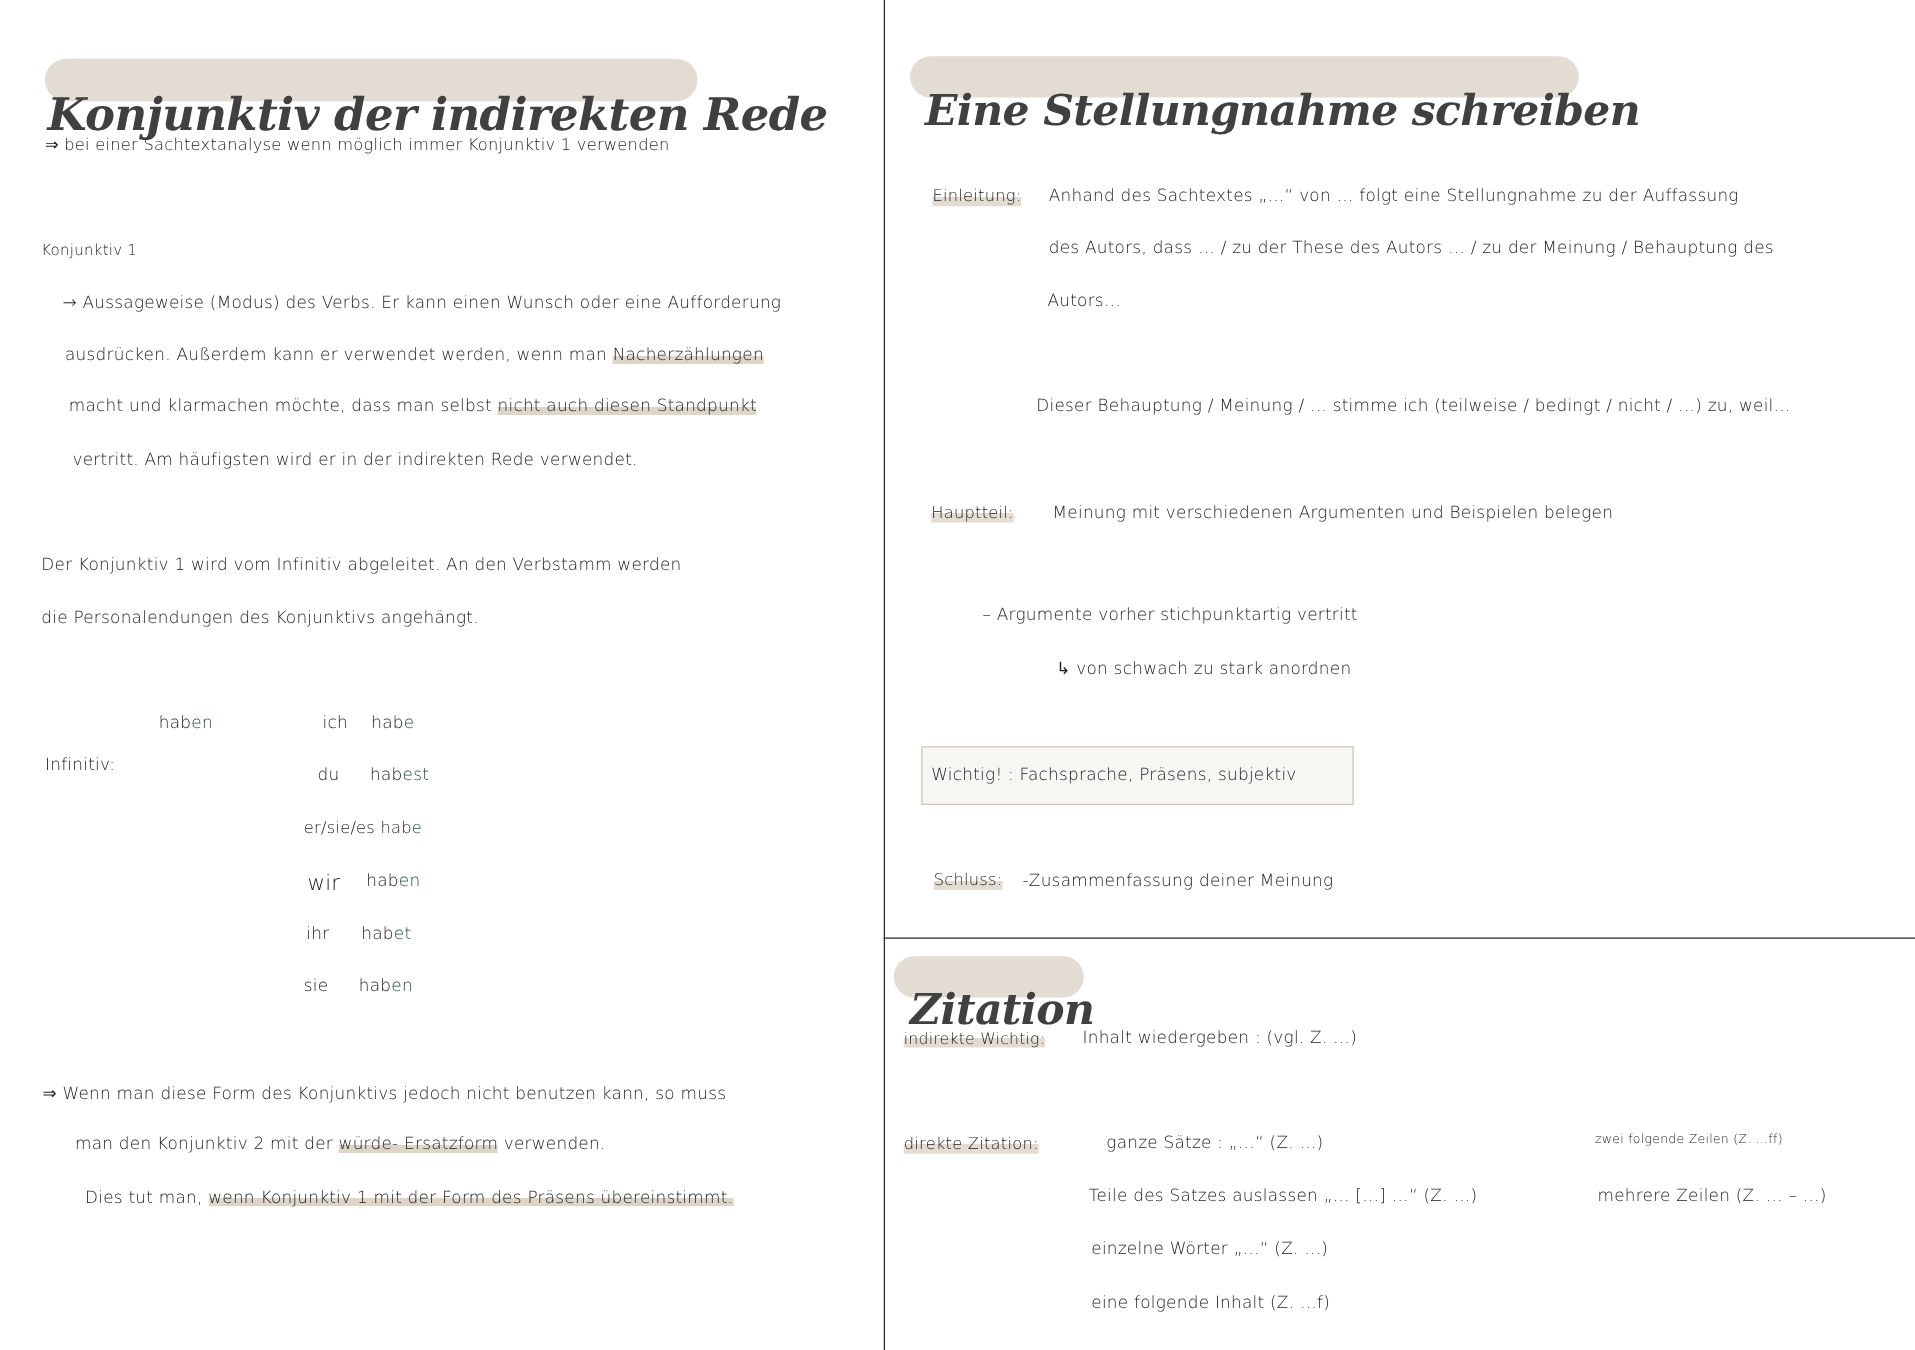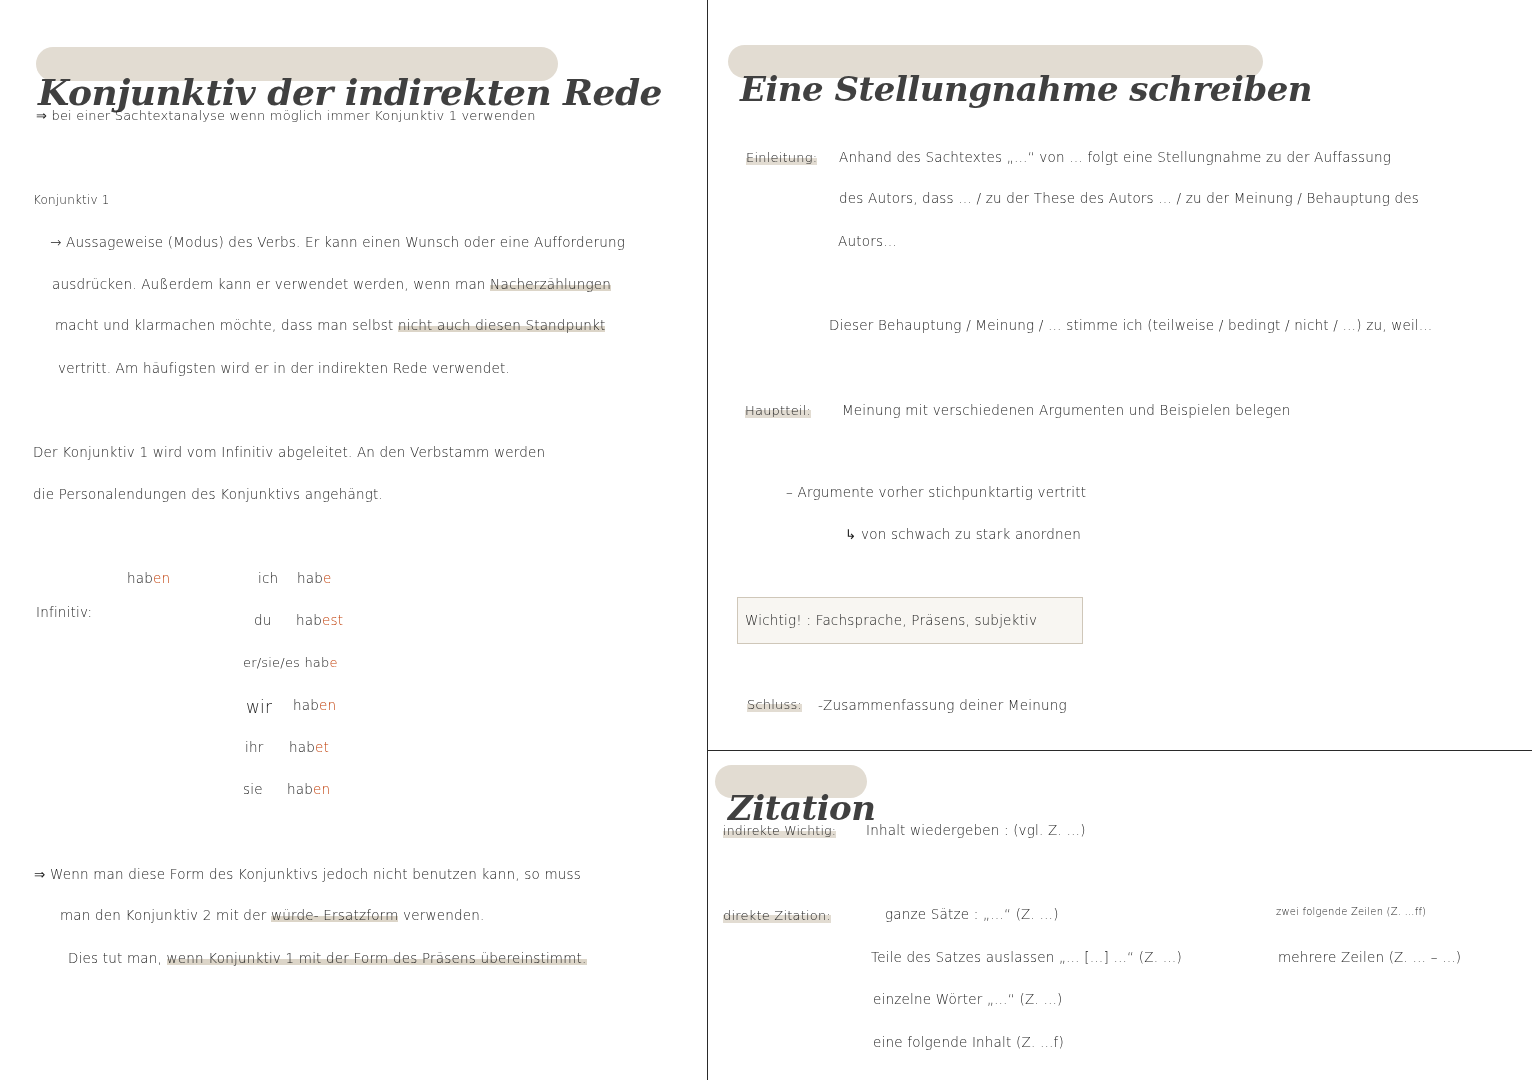--- a/index.html
+++ b/index.html
@@ -4,21 +4,21 @@
   <style>
     * { box-sizing: border-box; margin: 0; padding: 0; }
     html, body { width: 1532px; height: 1080px; background: #ffffff; overflow: hidden; }
     body { position: relative; font-family: "Liberation Sans", sans-serif; color: #1a1a1a; }
     .abs { position: absolute; white-space: nowrap; }
     .hand { font-family: "DejaVu Sans", sans-serif; font-size: 14px; letter-spacing: 0.2px; color: #1c1c1c; font-weight: 300; }
     .title { font-family: "DejaVu Serif", serif; font-weight: bold; font-style: italic; color: #404040; letter-spacing: -0.5px; margin-top: 31px; }
     .title-hl { position: absolute; background: #e2dcd2; border-radius: 22px; }
     .hl { background: linear-gradient(to bottom, transparent 55%, #dcd5c8 55%, #dcd5c8 95%, transparent 95%); }
     .hl-label { background: linear-gradient(to bottom, transparent 50%, #e2dcd2 50%, #e2dcd2 100%); }
-    .ending { color: #c2410c; }
+    .ending { color: #14532d; }
     .vline { position: absolute; left: 707px; top: 0; width: 1px; height: 1080px; background: #2a2a2a; }
     .hline { position: absolute; left: 707px; top: 750px; width: 825px; height: 1px; background: #2a2a2a; }
     .box { position: absolute; left: 737px; top: 597px; width: 346px; height: 47px; border: 1.5px solid #cfc7b9; background: #f8f6f2; }
   </style>
 </head>
 <body>
 
 <div class="vline"></div>
 <div class="hline"></div>
 

